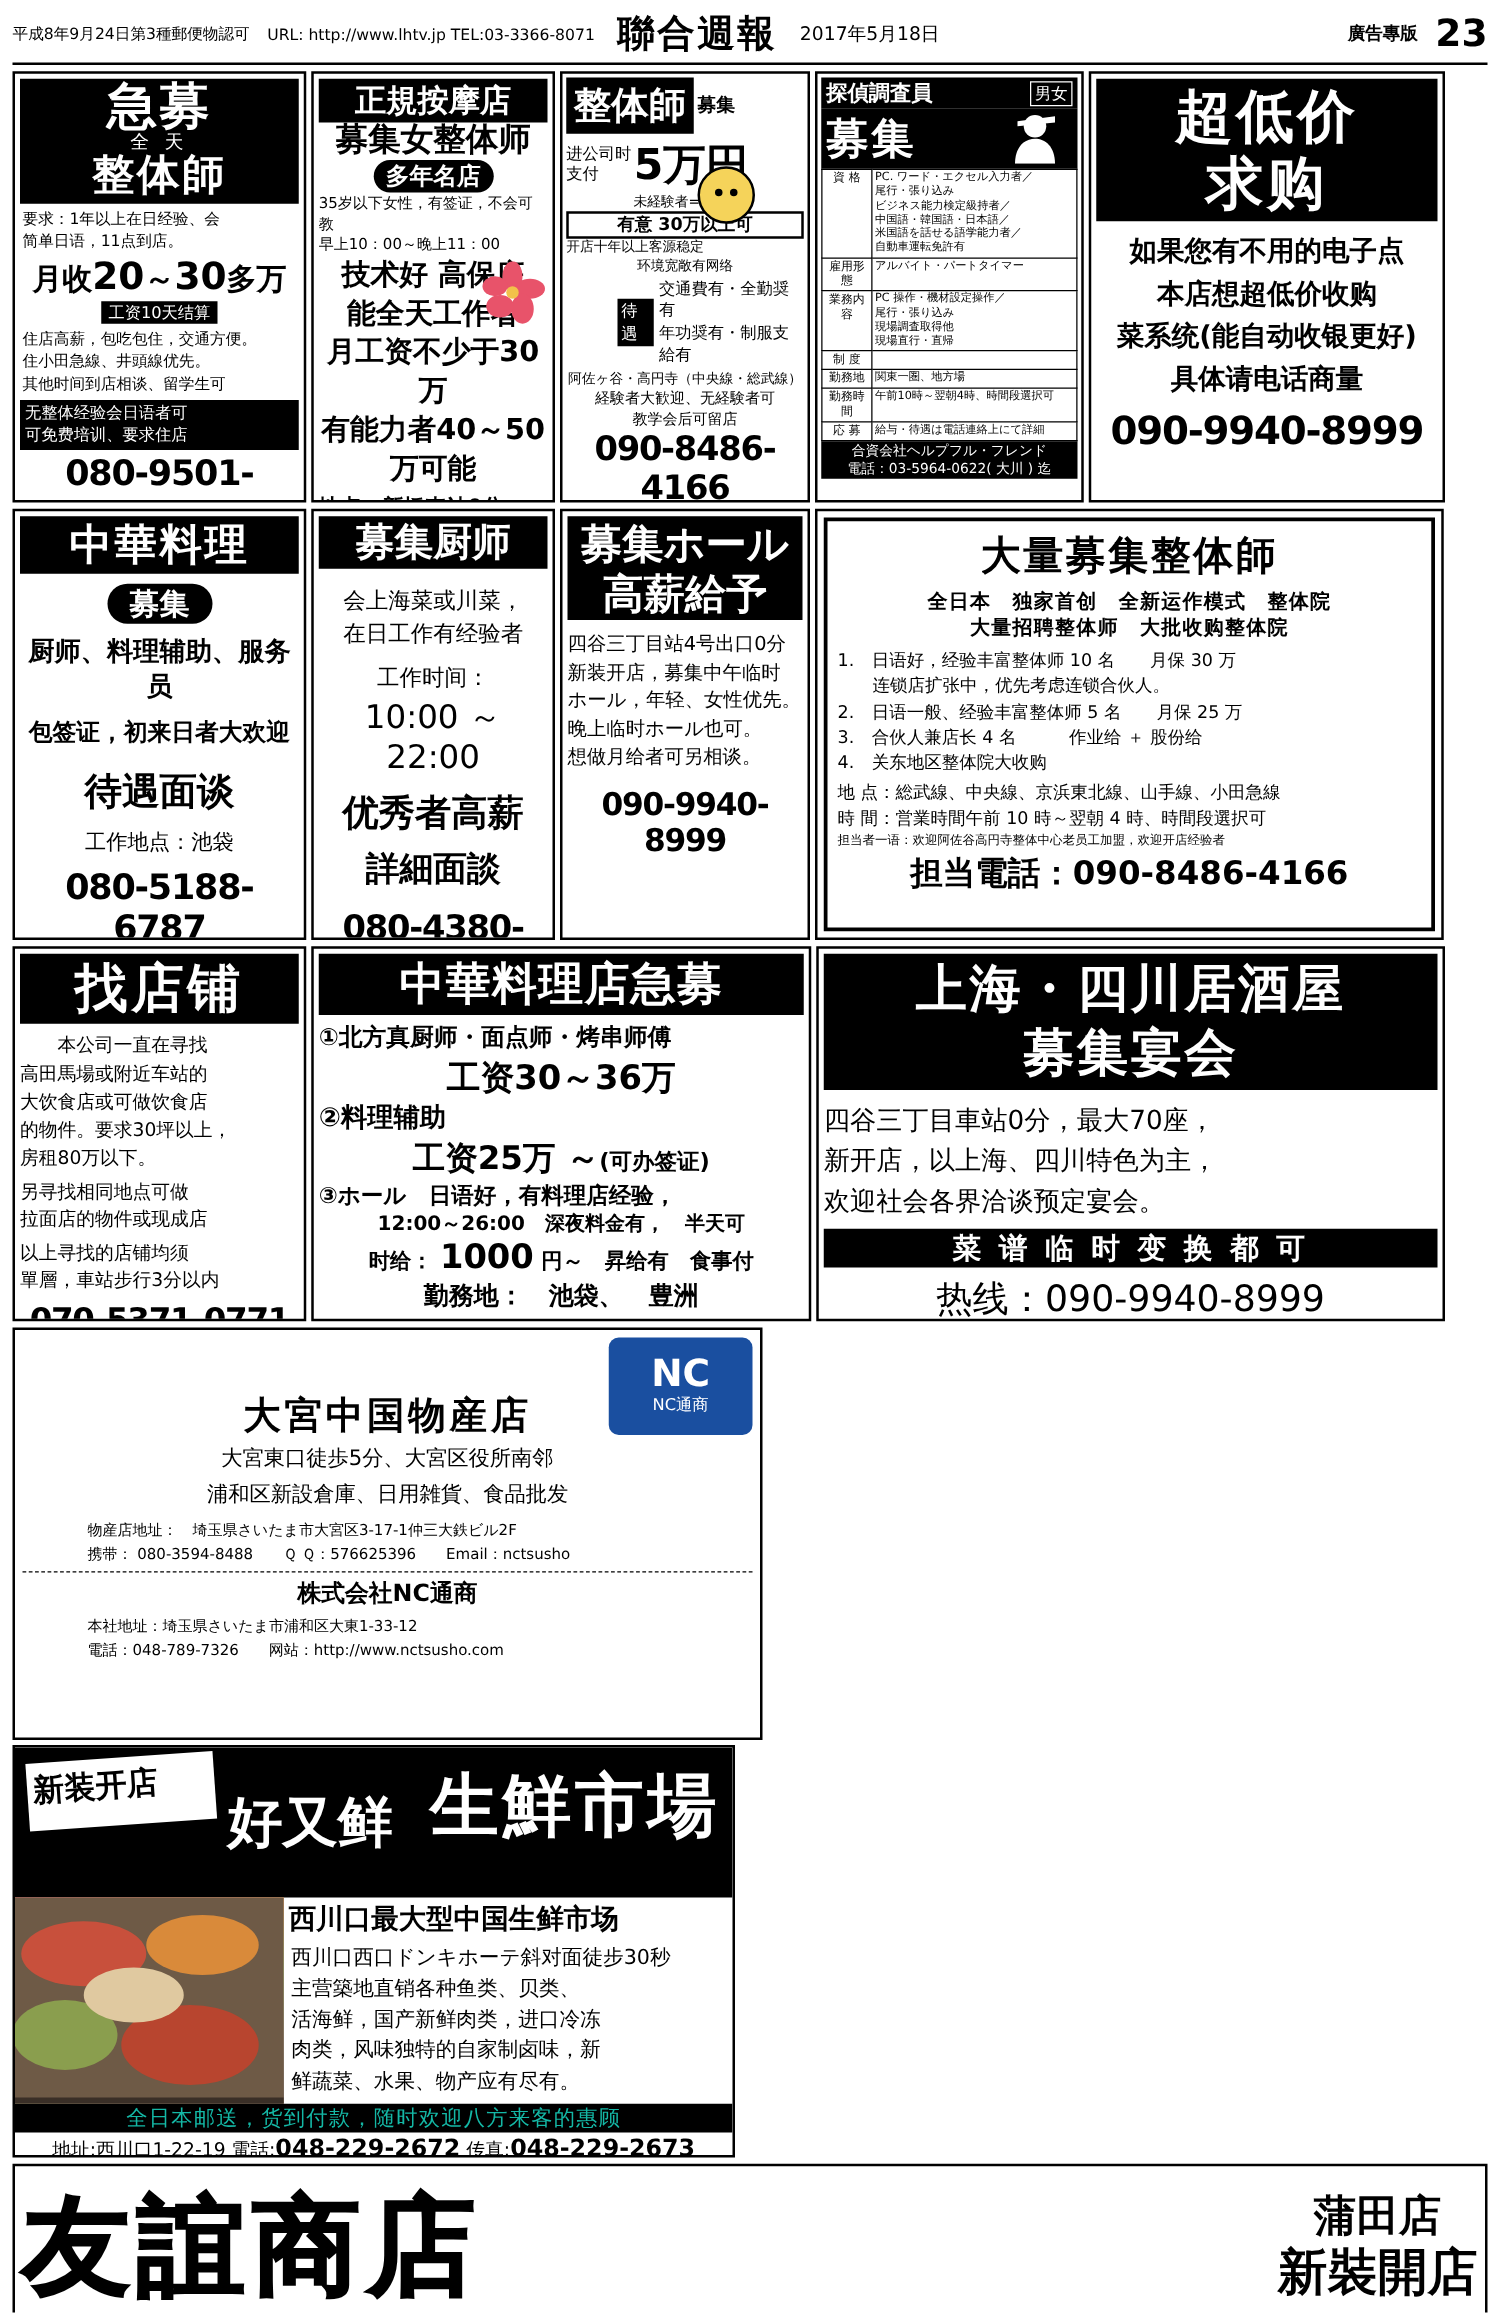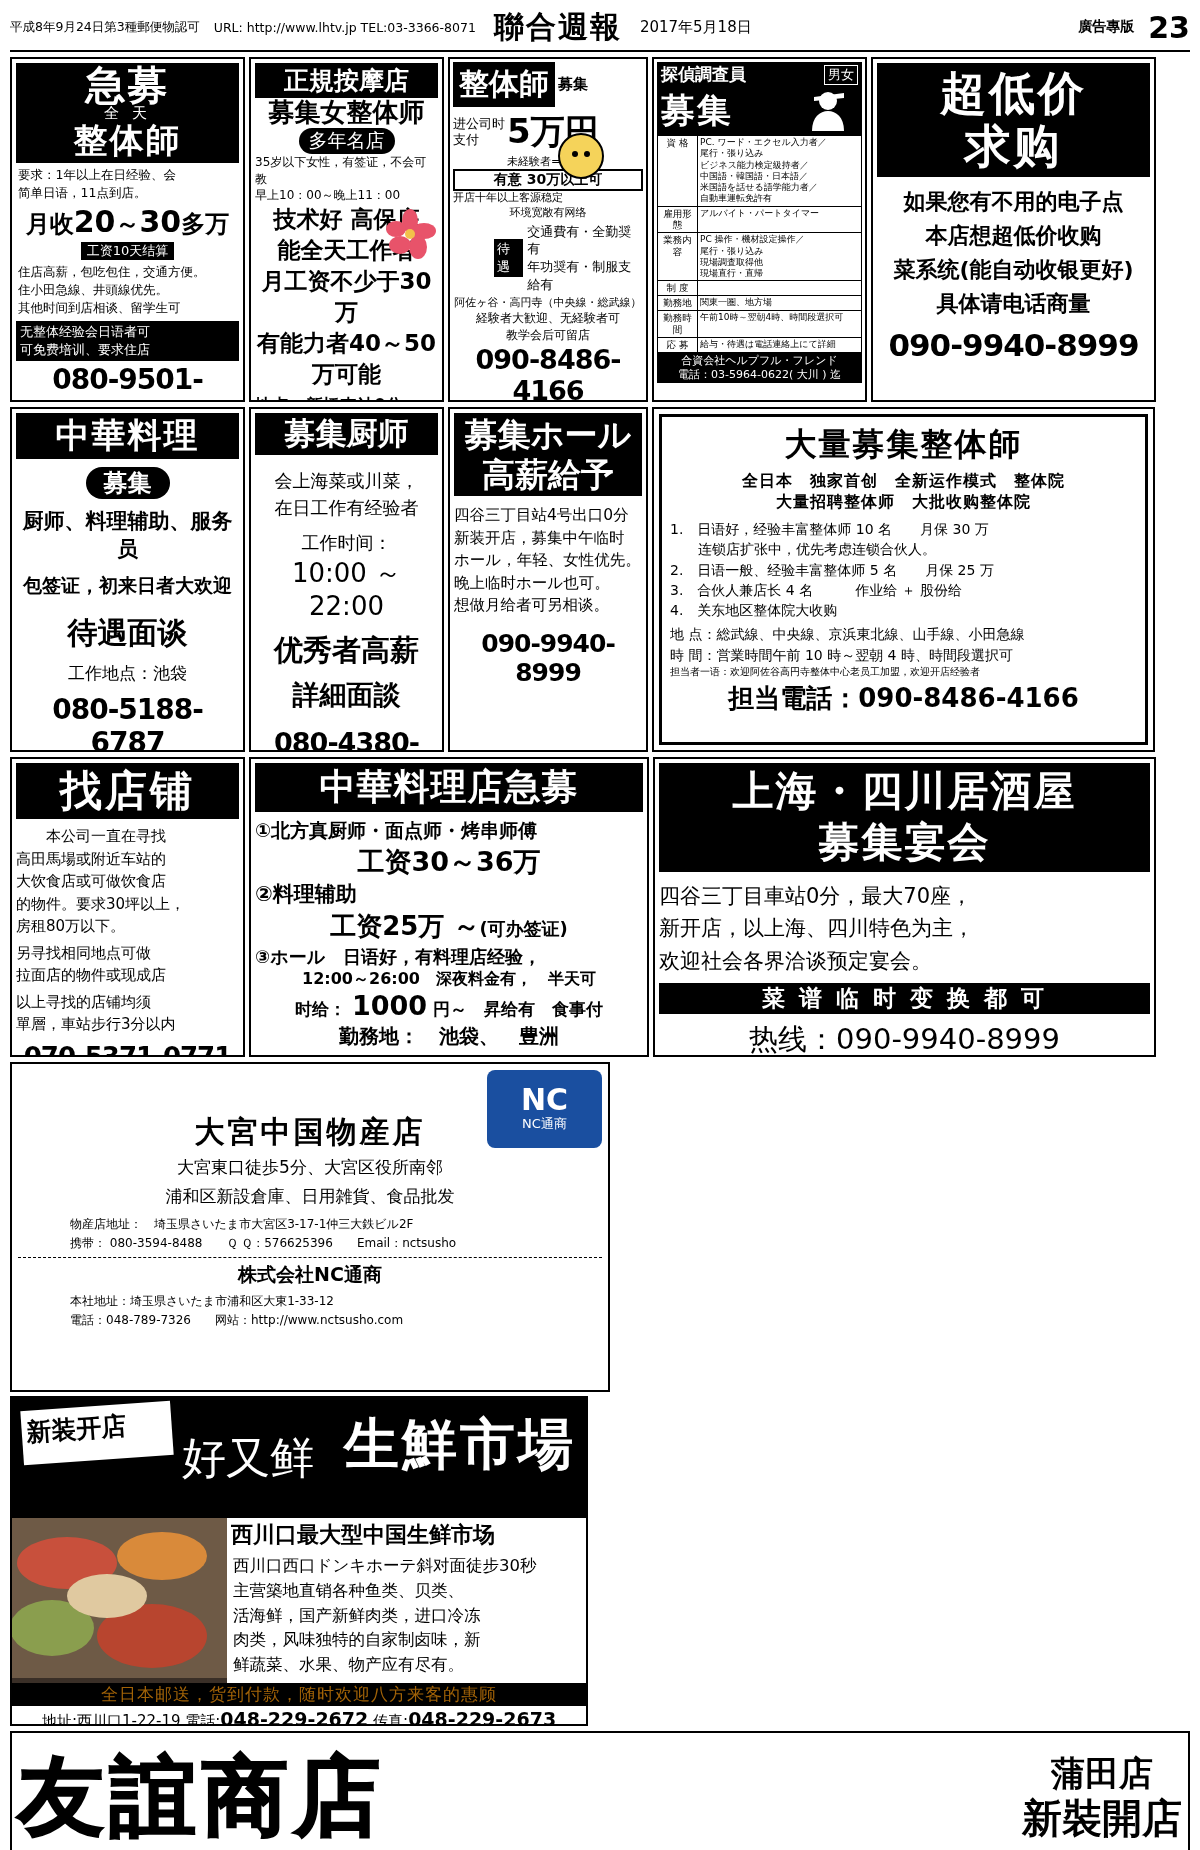--- a/index.html
+++ b/index.html
@@ -41,21 +41,21 @@
   .a1-pay { text-align:center; font-weight:bold; font-size:24px; margin:2px 0 0; }
   .a1-pay b { font-size:30px; }
   .a1-sub { text-align:center; font-size:13px; background:#000; color:#fff; display:inline-block; padding:0 6px; }
   .a1-note { background:#000; color:#fff; font-size:13px; line-height:1.4; padding:2px 4px; margin-top:3px; }
   .a1-tel { text-align:center; font-weight:bold; font-size:28px; letter-spacing:-1px; margin-top:2px; }
 
   
   #ad2 { width:195px; height:345px; padding:4px; }
   .a2-h1 { background:#000; color:#fff; text-align:center; font-size:25px; font-weight:bold; padding:1px 0; }
   .a2-h2 { text-align:center; font-size:26px; font-weight:bold; line-height:1.15; }
-  .a2-badge { text-align:center; font-size:19px; font-weight:normal; background:#000; color:#fff; border-radius:20px; padding:0 10px; display:inline-block; }
+  .a2-badge { text-align:center; font-size:19px; font-weight:bold; background:#000; color:#fff; border-radius:20px; padding:0 10px; display:inline-block; }
   .a2-txt { font-size:12px; line-height:1.4; }
   .a2-big { text-align:center; font-size:23px; font-weight:bold; }
 
   
   #ad3 { width:200px; height:345px; padding:3px; }
   .a3-head { display:flex; align-items:center; gap:3px; }
   .a3-t1 { background:#000; color:#fff; font-size:30px; font-weight:bold; padding:2px 6px; }
   .a3-t2 { font-size:15px; font-weight:bold; line-height:1.0; }
   .a3-pay { display:flex; align-items:center; gap:2px; margin-top:2px; }
   .a3-paylbl { font-size:13px; line-height:1.2; }
@@ -135,21 +135,21 @@
   .a13-c { text-align:center; font-size:12px; line-height:1.6; }
   .a13-c2 { text-align:center; font-size:17px; line-height:1.7; }
   .a13-dash { border-top:1px dashed #000; margin:4px 0; }
 
   #ad14 { width:578px; height:330px; padding:0; }
   .a14-top { display:flex; height:120px; background:#000; color:#fff; }
   .a14-new { font-size:25px; font-weight:bold; padding:6px 4px; line-height:1.15; }
   .a14-big { font-size:55px; font-weight:bold; letter-spacing:3px; padding-top:10px; }
   .a14-photo { width:215px; background:linear-gradient(160deg,#c14b3a 0%,#d9792f 30%,#8fae54 55%,#7a6a55 80%,#4a3d33 100%); position:relative; }
   .a14-body { font-size:16.5px; line-height:1.5; padding:2px 6px; }
-  .a14-strip { background:#000; color:#a16207; font-size:17px; text-align:center; letter-spacing:1px; }
+  .a14-strip { background:#000; color:#14b8a6; font-size:17px; text-align:center; letter-spacing:1px; }
   .a14-addr { font-size:15px; }
   .a14-addr b { font-size:19px; }
 
   
   #ad15 { width:1180px; height:400px; padding:6px; }
   .a15-hd { display:flex; align-items:center; justify-content:space-between; }
   .a15-title { font-size:86px; font-weight:bold; letter-spacing:6px; -webkit-text-stroke:2px #000; font-family:"DejaVu Serif","Liberation Serif",serif; }
   .a15-kama { text-align:center; font-size:34px; font-weight:bold; line-height:1.2; }
   .a15-kama .big { font-size:40px; }
 </style>
@@ -474,21 +474,21 @@
     </div>
 
     <div class="cell" id="ad14">
       <div class="a14-top">
         <div style="position:relative;width:170px;">
           <svg width="170" height="120" viewBox="0 0 170 120" style="position:absolute;left:0;top:0;">
             <polygon points="10,8 160,8 160,62 10,62" fill="#fff" transform="rotate(-4 85 35)"></polygon>
           </svg>
           <div class="a14-new" style="position:relative;color:#000;transform:rotate(-4deg);padding-top:16px;padding-left:14px;">新装开店</div>
         </div>
-        <div style="font-size:44px;font-weight:normal;align-self:center;">好又鲜</div>
+        <div style="font-size:44px;font-weight:bold;align-self:center;">好又鲜</div>
         <div class="a14-big" style="margin-left:auto;padding-right:10px;">生鮮市場</div>
       </div>
       <div style="display:flex;height:165px;">
         <div class="a14-photo">
           <svg width="215" height="165" viewBox="0 0 215 165" style="display:block;">
             <rect width="215" height="165" fill="#6e5a46"></rect>
             <ellipse cx="55" cy="45" rx="50" ry="26" fill="#c8503c"></ellipse>
             <ellipse cx="150" cy="38" rx="45" ry="24" fill="#d98a3a"></ellipse>
             <ellipse cx="40" cy="110" rx="42" ry="28" fill="#8a9e4e"></ellipse>
             <ellipse cx="140" cy="118" rx="55" ry="32" fill="#b8452f"></ellipse>

